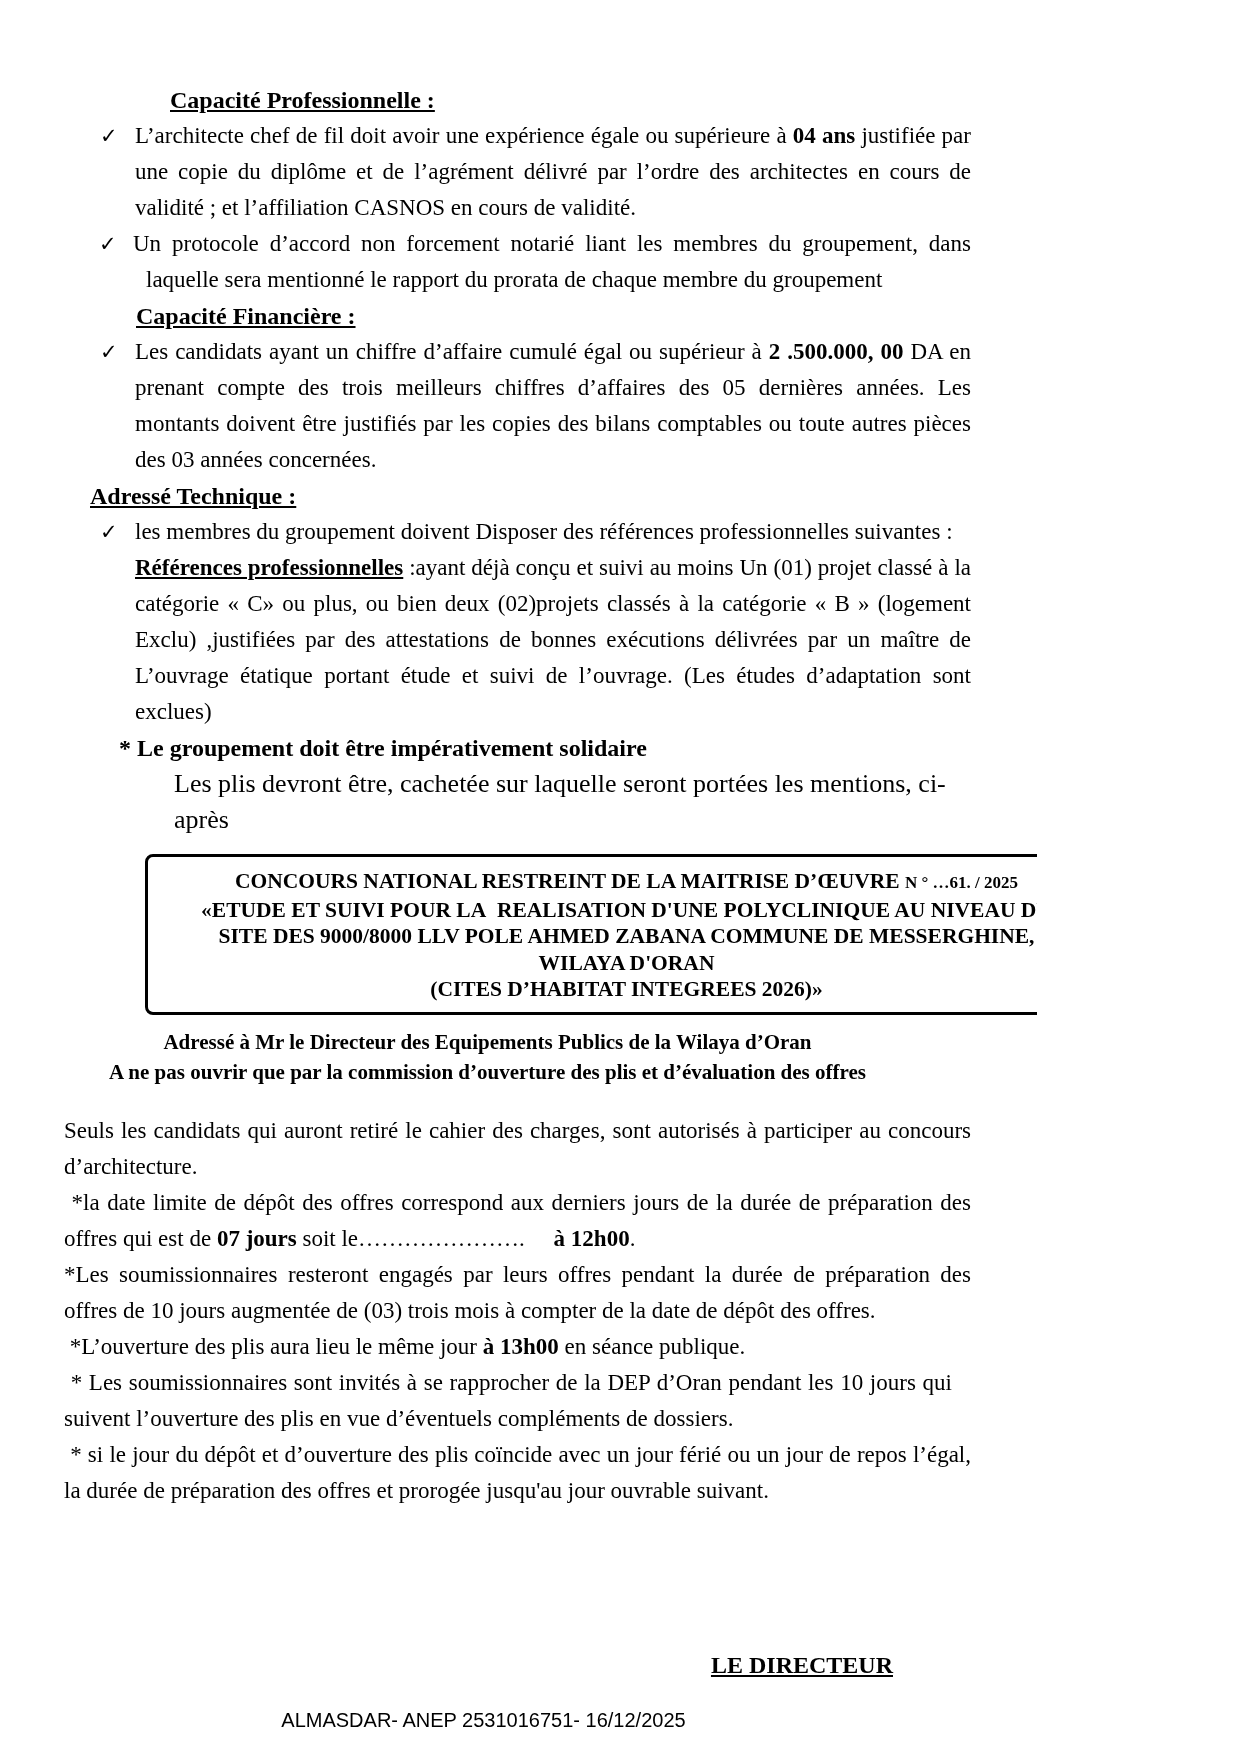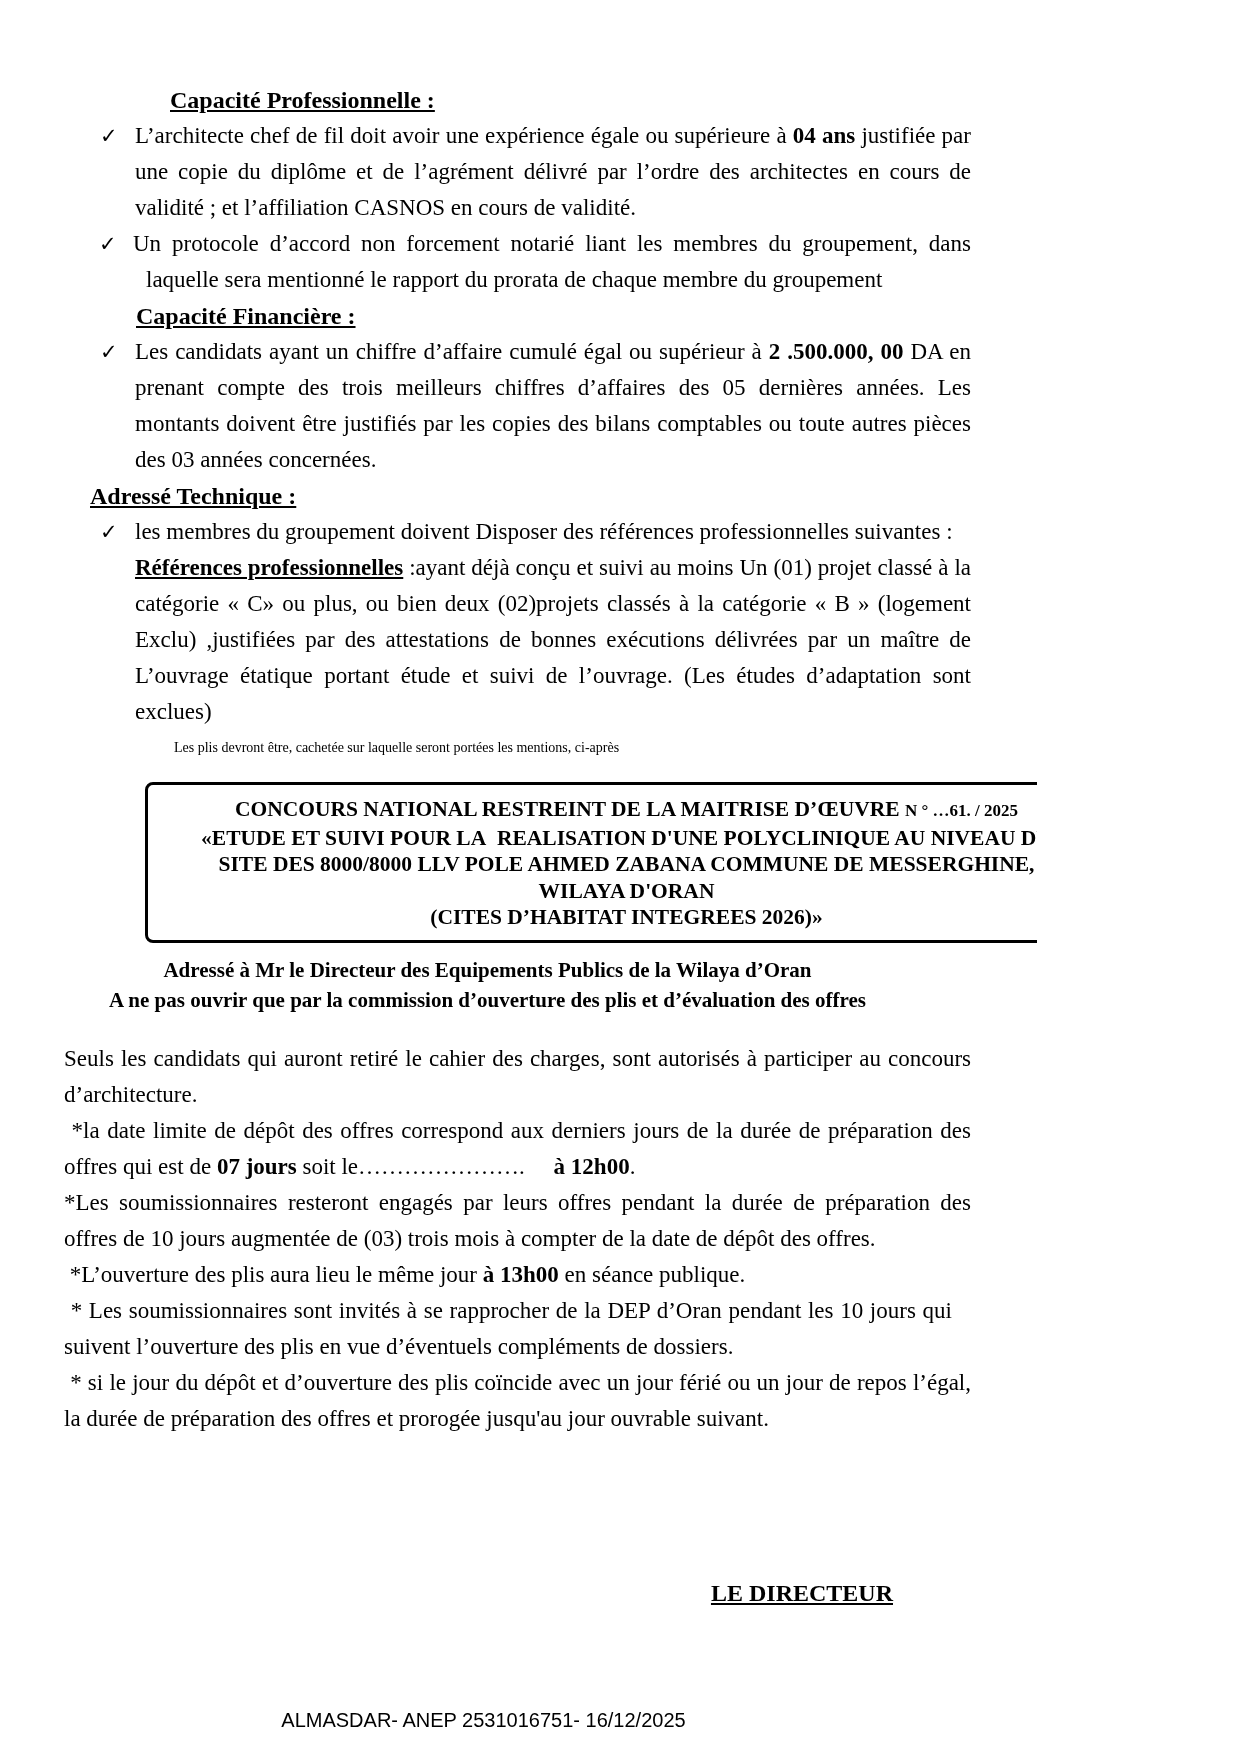--- a/index.html
+++ b/index.html
@@ -45,21 +45,21 @@
     text-align: justify;
   }
   .refs-par .lead { font-weight: bold; text-decoration: underline; }
   .group-note {
     margin-left: 55px;
     font-weight: bold;
     font-size: 24px;
   }
   .plis-note {
     margin-left: 110px;
-    font-size: 14px;
+    font-size: 26px;
   }
   .mention-box {
     box-sizing: border-box;
     margin: 16px 0 12px 81px;
     width: 963px;
     border: 3px solid #000000;
     border-radius: 8px;
     padding: 11px 4px 9px 4px;
     text-align: center;
     font-weight: bold;
@@ -123,27 +123,28 @@
 
     <div class="bullet">
       <span class="check">✓</span>
       <span>les membres du groupement doivent Disposer des références professionnelles suivantes :</span>
     </div>
 
     <div class="refs-par">
       <span class="lead">Références  professionnelles</span><span> :ayant déjà conçu et suivi au moins Un (01) projet classé à la catégorie « C» ou plus, ou bien deux (02)projets classés à la catégorie « B » (logement Exclu) ,justifiées par des attestations de bonnes exécutions délivrées par un maître de L’ouvrage étatique portant étude et suivi de l’ouvrage. (Les études d’adaptation sont exclues)</span>
     </div>
 
+    <div class="group-note">* Le groupement doit être impérativement solidaire</div>
 
     <div class="plis-note">Les plis devront être, cachetée sur laquelle seront portées les mentions, ci-après</div>
 
     <div class="mention-box">
       <div><span>CONCOURS NATIONAL RESTREINT DE LA MAITRISE D’ŒUVRE </span><span class="num">N ° …61. / 2025</span></div>
       <div>«ETUDE ET SUIVI POUR LA&nbsp; REALISATION D'UNE POLYCLINIQUE AU NIVEAU DU</div>
-      <div>SITE DES 8000/8000 LLV POLE AHMED ZABANA COMMUNE DE MESSERGHINE,</div>
+      <div>SITE DES 9000/8000 LLV POLE AHMED ZABANA COMMUNE DE MESSERGHINE,</div>
       <div>WILAYA D'ORAN</div>
       <div>(CITES D’HABITAT INTEGREES 2026)»</div>
     </div>
 
     <div class="warning">Adressé à Mr le Directeur des Equipements Publics de la Wilaya d’Oran</div>
     <div class="warning">A ne pas ouvrir que par la commission d’ouverture des plis et d’évaluation des offres</div>
 
     <div class="paras">
       <div class="par">Seuls les candidats qui auront retiré le cahier des charges, sont autorisés à participer au concours d’architecture.</div>
       <div class="par">

